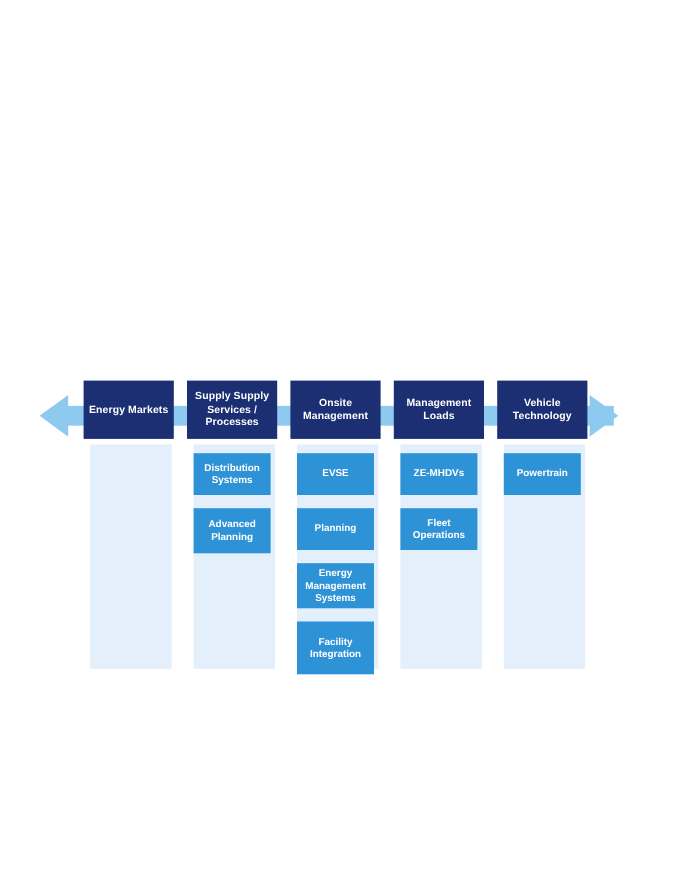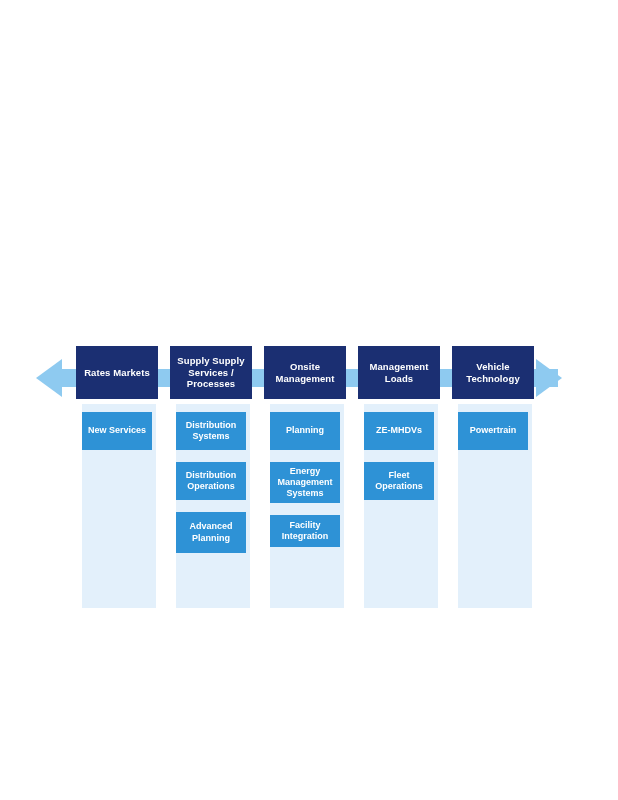--- a/index.html
+++ b/index.html
@@ -104,56 +104,55 @@
     text-align: center;
     font-size: 9px;
     font-weight: bold;
     line-height: 1.25;
     margin-bottom: 12px;
     box-sizing: border-box;
     padding: 3px 2px;
   }
   .sub-box.h1 { height: 38px; }
   .sub-box.h2 { height: 41px; }
-  .sub-box.h3 { height: 32px; }
+  .sub-box.h3 { height: 48px; }
 </style>
 </head>
 <body>
 
 <div id="diagram">
 
   <div class="connector-band"></div>
   <div class="arrow-left"></div>
   <div class="arrow-right"></div>
 
   <div class="col-bg" style="left:82px;"></div>
   <div class="col-bg" style="left:176px;"></div>
   <div class="col-bg" style="left:270px;"></div>
   <div class="col-bg" style="left:364px;"></div>
   <div class="col-bg" style="left:458px;"></div>
 
   <div class="column" style="left:76px;">
-    <div class="header-box">Rates Markets</div>
+    <div class="header-box">Energy Markets</div>
     <div class="subboxes">
-      <div class="sub-box h1">New Services</div>
     </div>
   </div>
 
   <div class="column" style="left:170px;">
     <div class="header-box">Supply Supply Services / Processes</div>
     <div class="subboxes">
       <div class="sub-box h1">Distribution Systems</div>
-      <div class="sub-box h1">Distribution Operations</div>
       <div class="sub-box h2">Advanced Planning</div>
     </div>
   </div>
 
   <div class="column" style="left:264px;">
     <div class="header-box">Onsite Management</div>
     <div class="subboxes">
+      <div class="sub-box h1">EVSE</div>
       <div class="sub-box h1">Planning</div>
       <div class="sub-box h2">Energy Management Systems</div>
       <div class="sub-box h3">Facility Integration</div>
     </div>
   </div>
 
   <div class="column" style="left:358px;">
     <div class="header-box">Management Loads</div>
     <div class="subboxes">
       <div class="sub-box h1">ZE-MHDVs</div>

